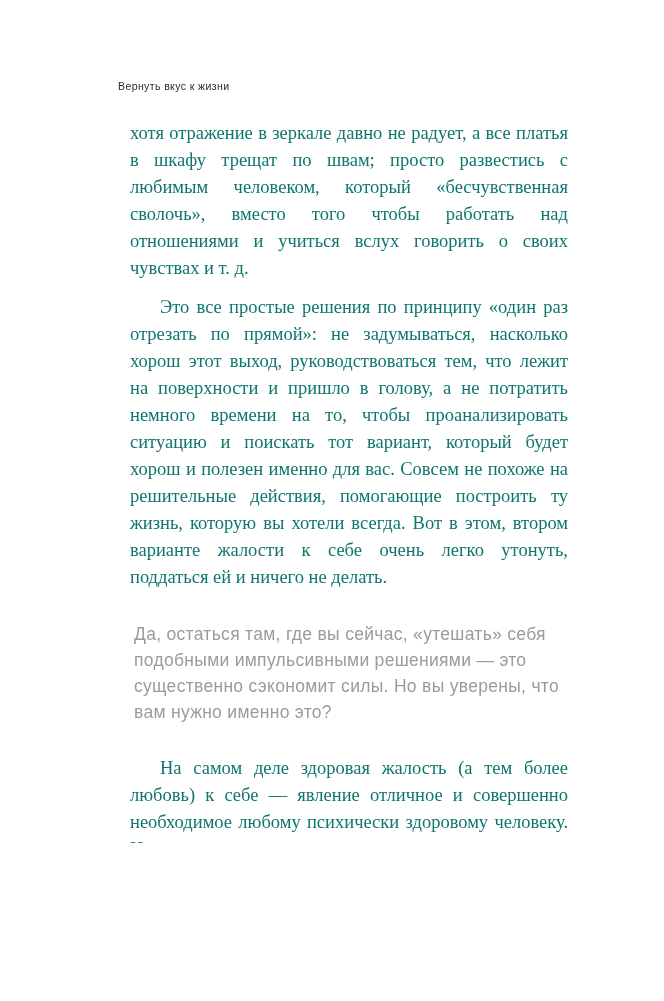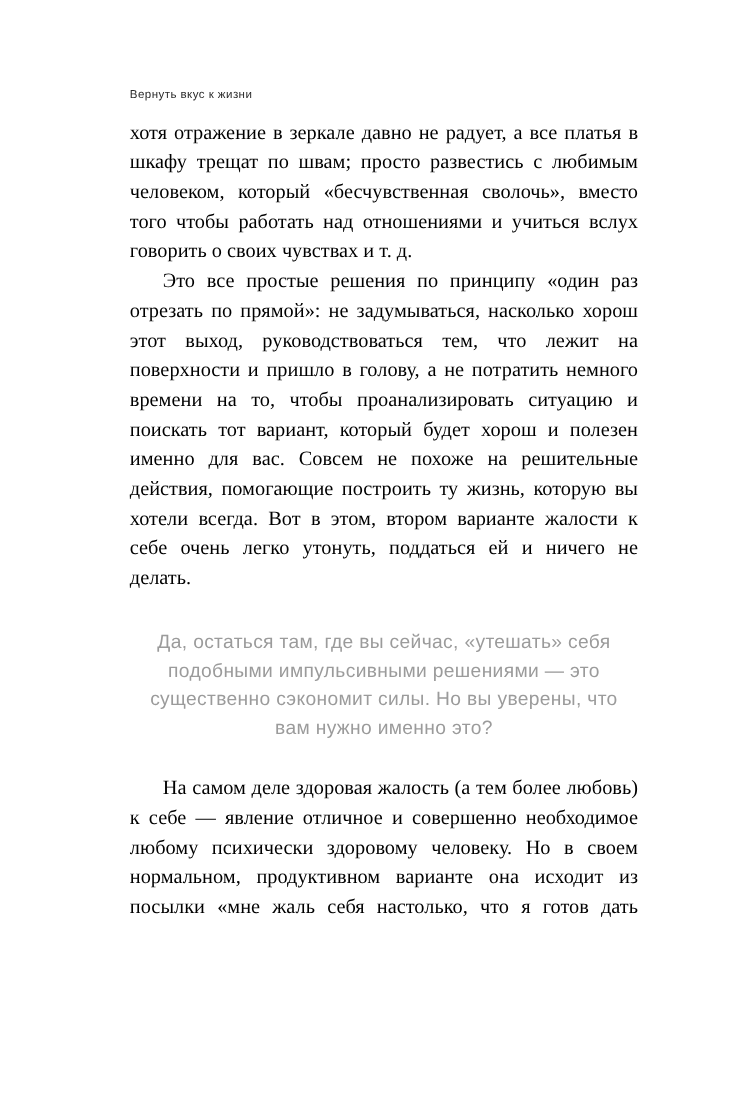--- a/index.html
+++ b/index.html
@@ -25,36 +25,36 @@
     letter-spacing: 0.4px;
     color: #2b2b2b;
   }
   .text-block {
     position: absolute;
     top: 108px;
     left: 118px;
     width: 462px;
   }
   .para {
-    margin: 0;
+    margin: 12px;
     font-size: 18.5px;
     line-height: 27px;
     text-align: justify;
-    color: #000000;
+    color: #0f766e;
   }
   .para.indent {
     text-indent: 30px;
   }
   .pull-quote {
     margin: 30px auto 30px auto;
     width: 430px;
     font-family: "Liberation Sans", "DejaVu Sans", sans-serif;
     font-size: 17.5px;
     line-height: 26px;
-    text-align: center;
+    text-align: left;
     color: #9b9b9b;
     letter-spacing: 0.3px;
   }
   .page-number {
     position: absolute;
     left: 118px;
     top: 898px;
     font-family: "Liberation Sans", "DejaVu Sans", sans-serif;
     font-weight: bold;
     font-size: 11px;

